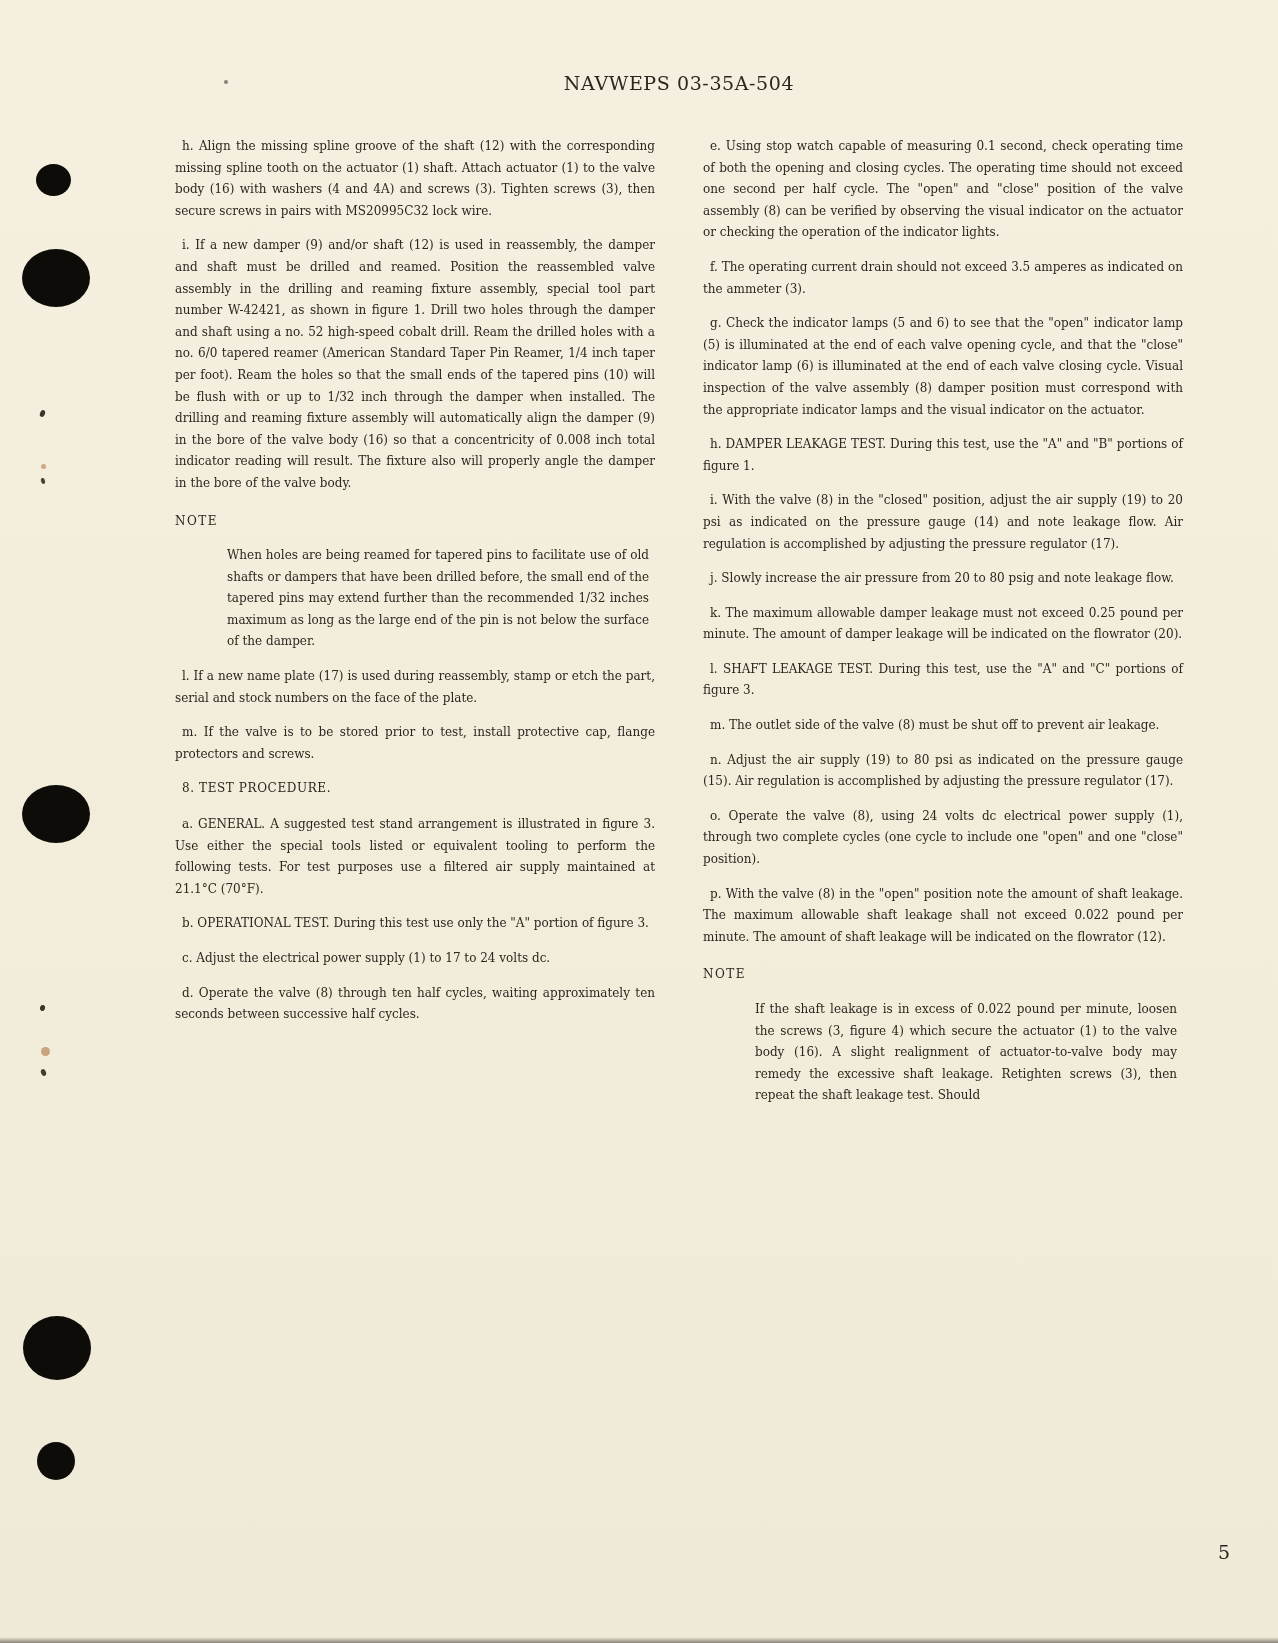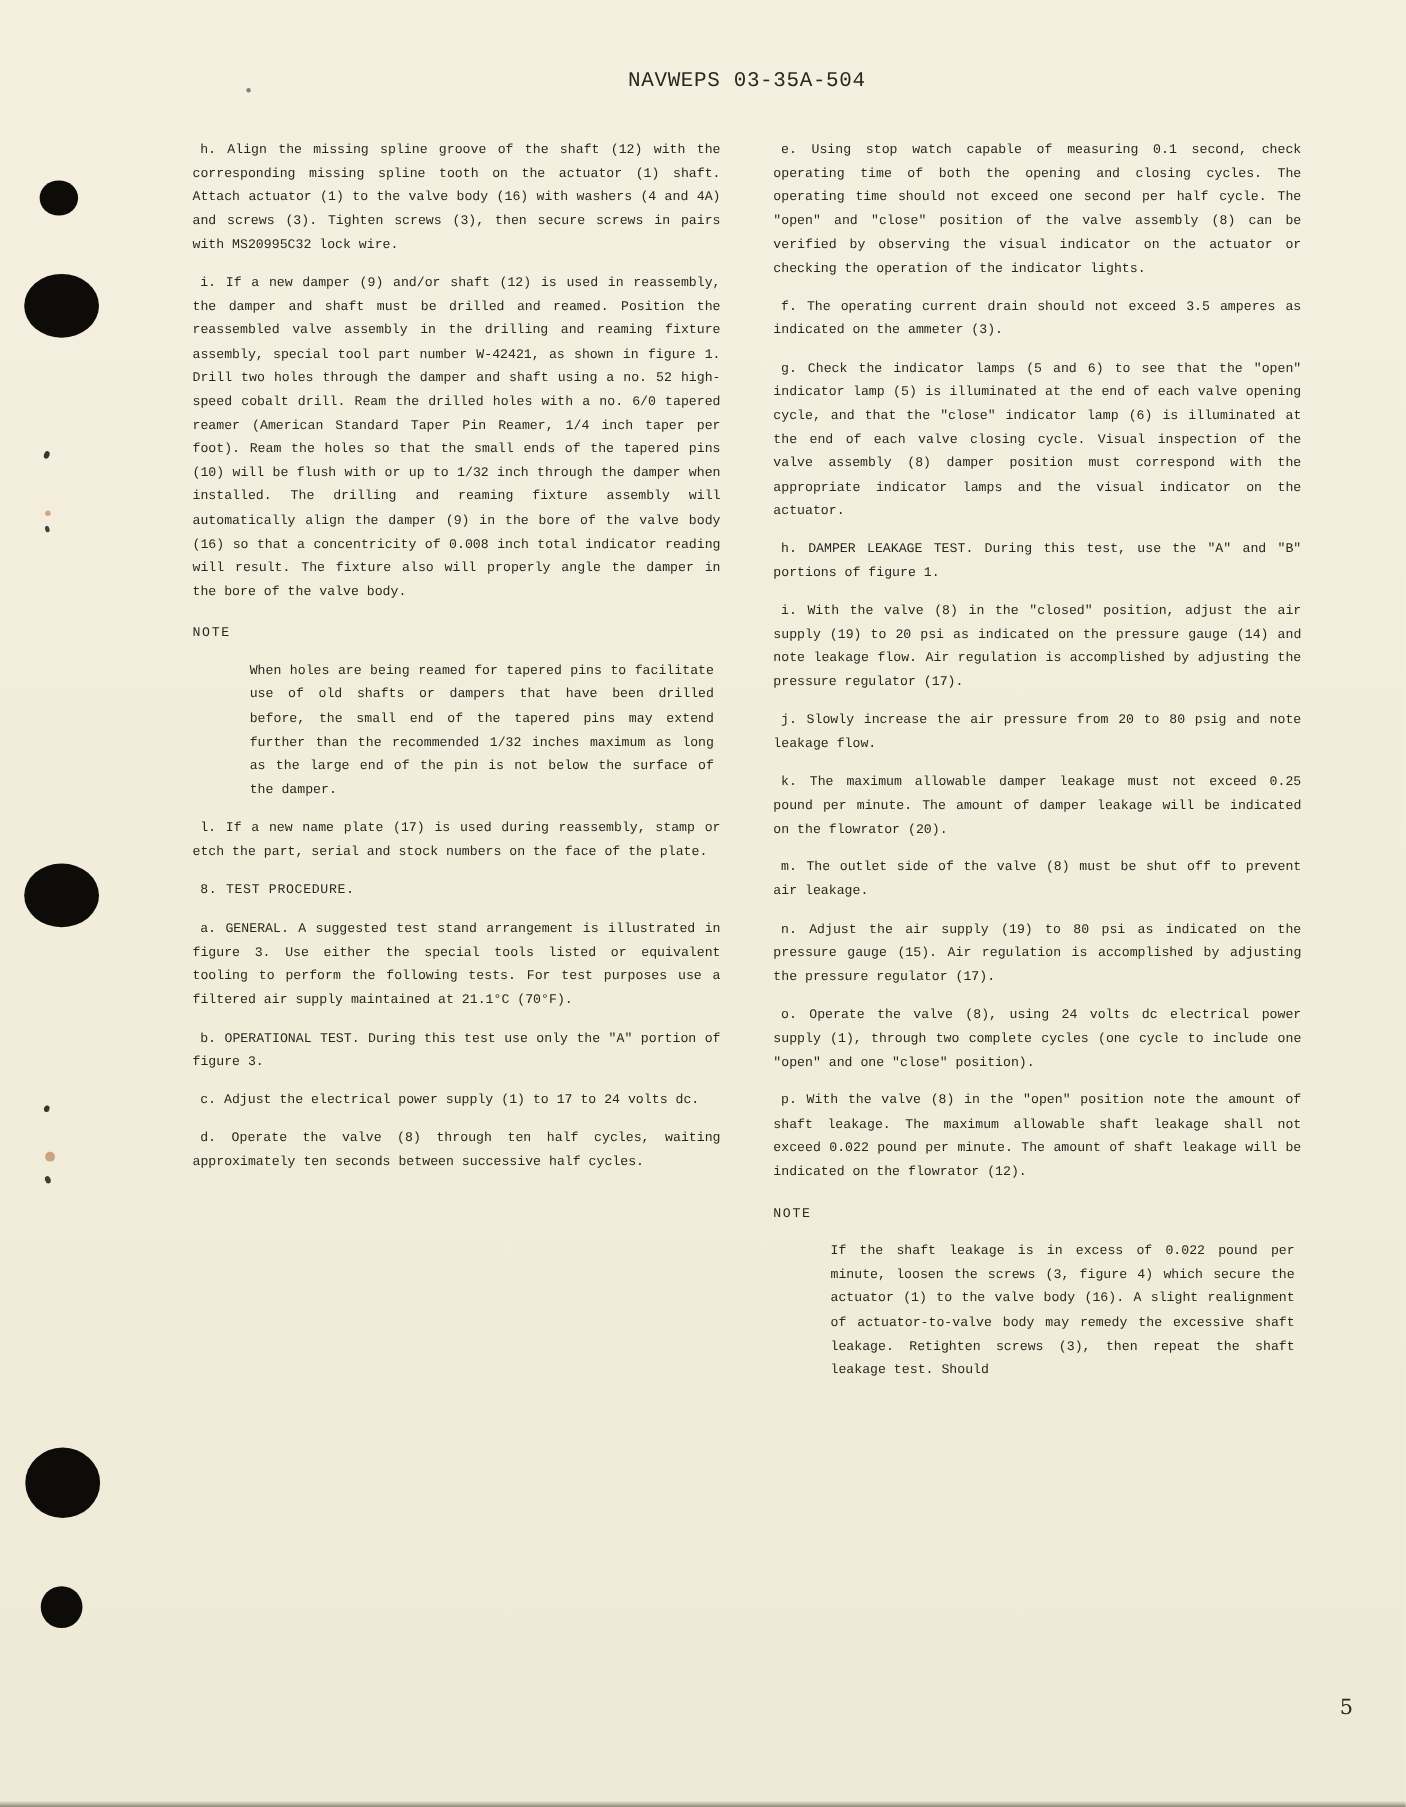--- a/index.html
+++ b/index.html
@@ -5,21 +5,21 @@
   html,body { margin:0; padding:0; }
   .page {
     position:relative;
     width:1278px; height:1643px;
     background:#f3eedd;
     background-image: linear-gradient(180deg, #f4efdf 0%, #f2edda 60%, #efead8 100%);
     font-family:"DejaVu Serif", "Liberation Serif", serif;
     color:#27231e;
     overflow:hidden;
   }
-  .content { position:absolute; left:175px; top:62px; width:1008px;font-family:Liberation Mono, monospace; }
+  .content { position:absolute; left:175px; top:72px; width:1008px; }
   .doc-header {
     text-align:center;
     font-size:19px;
     letter-spacing:0.6px;
     color:#2b2620;
   }
   .columns { display:flex; gap:48px; margin-top:42px; }
   .col {
     width:480px;
     font-size:12px;
@@ -101,34 +101,36 @@
 
   <div class="content">
     <div class="doc-header">NAVWEPS 03-35A-504</div>
     <div class="columns">
       <div class="col" id="left-col">
           <div class="block para">h. Align the missing spline groove of the shaft (12) with the corresponding missing spline tooth on the actuator (1) shaft. Attach actuator (1) to the valve body (16) with washers (4 and 4A) and screws (3). Tighten screws (3), then secure screws in pairs with MS20995C32 lock wire.</div>
           <div class="block para">i. If a new damper (9) and/or shaft (12) is used in reassembly, the damper and shaft must be drilled and reamed. Position the reassembled valve assembly in the drilling and reaming fixture assembly, special tool part number W-42421, as shown in figure 1. Drill two holes through the damper and shaft using a no. 52 high-speed cobalt drill. Ream the drilled holes with a no. 6/0 tapered reamer (American Standard Taper Pin Reamer, 1/4 inch taper per foot). Ream the holes so that the small ends of the tapered pins (10) will be flush with or up to 1/32 inch through the damper when installed. The drilling and reaming fixture assembly will automatically align the damper (9) in the bore of the valve body (16) so that a concentricity of 0.008 inch total indicator reading will result. The fixture also will properly angle the damper in the bore of the valve body.</div>
           <div class="block note_heading">NOTE</div>
           <div class="block note_body">When holes are being reamed for tapered pins to facilitate use of old shafts or dampers that have been drilled before, the small end of the tapered pins may extend further than the recommended 1/32 inches maximum as long as the large end of the pin is not below the surface of the damper.</div>
           <div class="block para">l. If a new name plate (17) is used during reassembly, stamp or etch the part, serial and stock numbers on the face of the plate.</div>
+          <div class="block para">m. If the valve is to be stored prior to test, install protective cap, flange protectors and screws.</div>
           <div class="block section_heading">8. TEST PROCEDURE.</div>
           <div class="block para">a. GENERAL. A suggested test stand arrangement is illustrated in figure 3. Use either the special tools listed or equivalent tooling to perform the following tests. For test purposes use a filtered air supply maintained at 21.1°C (70°F).</div>
           <div class="block para">b. OPERATIONAL TEST. During this test use only the "A" portion of figure 3.</div>
           <div class="block para">c. Adjust the electrical power supply (1) to 17 to 24 volts dc.</div>
           <div class="block para">d. Operate the valve (8) through ten half cycles, waiting approximately ten seconds between successive half cycles.</div>
         </div>
       <div class="col" id="right-col">
           <div class="block para">e. Using stop watch capable of measuring 0.1 second, check operating time of both the opening and closing cycles. The operating time should not exceed one second per half cycle. The "open" and "close" position of the valve assembly (8) can be verified by observing the visual indicator on the actuator or checking the operation of the indicator lights.</div>
           <div class="block para">f. The operating current drain should not exceed 3.5 amperes as indicated on the ammeter (3).</div>
           <div class="block para">g. Check the indicator lamps (5 and 6) to see that the "open" indicator lamp (5) is illuminated at the end of each valve opening cycle, and that the "close" indicator lamp (6) is illuminated at the end of each valve closing cycle. Visual inspection of the valve assembly (8) damper position must correspond with the appropriate indicator lamps and the visual indicator on the actuator.</div>
           <div class="block para">h. DAMPER LEAKAGE TEST. During this test, use the "A" and "B" portions of figure 1.</div>
           <div class="block para">i. With the valve (8) in the "closed" position, adjust the air supply (19) to 20 psi as indicated on the pressure gauge (14) and note leakage flow. Air regulation is accomplished by adjusting the pressure regulator (17).</div>
           <div class="block para">j. Slowly increase the air pressure from 20 to 80 psig and note leakage flow.</div>
           <div class="block para">k. The maximum allowable damper leakage must not exceed 0.25 pound per minute. The amount of damper leakage will be indicated on the flowrator (20).</div>
+          <div class="block para">l. SHAFT LEAKAGE TEST. During this test, use the "A" and "C" portions of figure 3.</div>
           <div class="block para">m. The outlet side of the valve (8) must be shut off to prevent air leakage.</div>
           <div class="block para">n. Adjust the air supply (19) to 80 psi as indicated on the pressure gauge (15). Air regulation is accomplished by adjusting the pressure regulator (17).</div>
           <div class="block para">o. Operate the valve (8), using 24 volts dc electrical power supply (1), through two complete cycles (one cycle to include one "open" and one "close" position).</div>
           <div class="block para">p. With the valve (8) in the "open" position note the amount of shaft leakage. The maximum allowable shaft leakage shall not exceed 0.022 pound per minute. The amount of shaft leakage will be indicated on the flowrator (12).</div>
           <div class="block note_heading">NOTE</div>
           <div class="block note_body">If the shaft leakage is in excess of 0.022 pound per minute, loosen the screws (3, figure 4) which secure the actuator (1) to the valve body (16). A slight realignment of actuator-to-valve body may remedy the excessive shaft leakage. Retighten screws (3), then repeat the shaft leakage test. Should</div>
         </div>
     </div>
   </div>
 

